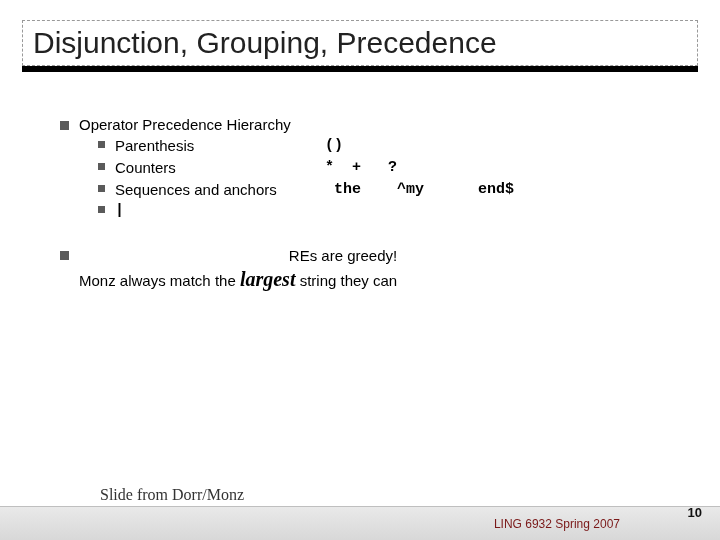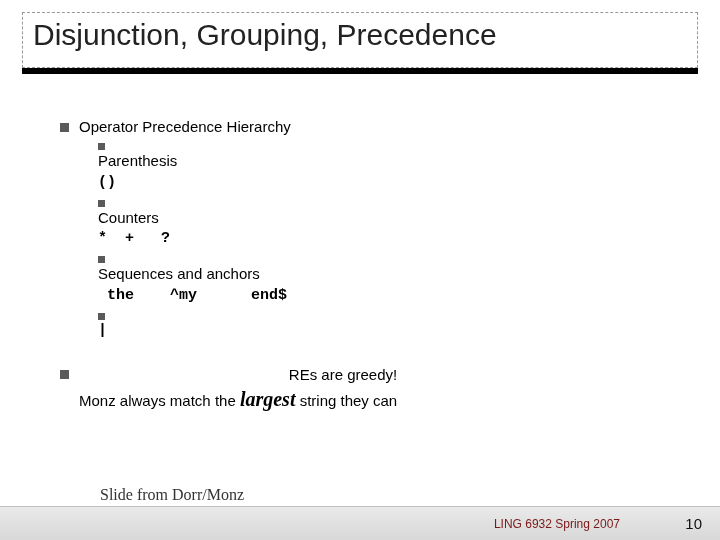--- a/index.html
+++ b/index.html
@@ -5,23 +5,23 @@
   * { margin: 0; padding: 0; box-sizing: border-box; }
   body {
     width: 720px;
     height: 540px;
     background: #fff;
     font-family: Verdana, Tahoma, Arial, sans-serif;
     position: relative;
     overflow: hidden;
   }
   .title-box {
-    margin: 12px 22px 0 22px;
+    margin: 20px 22px 0 22px;
     border: 1px dashed #999;
-    padding: 4px 10px 14px 10px;
+    padding: 4px 10px 4px 10px;
   }
   .title-box h1 {
     font-size: 30px;
     font-weight: normal;
     color: #222;
     line-height: 1.2;
   }
   .redline {
     margin: 0 22px;
     height: 4px;
@@ -53,21 +53,21 @@
     align-items: flex-start;
     line-height: 1.45;
   }
   .bullet-l2 .mark {
     width: 7px; height: 7px;
     background: #5a5a5a;
     margin-top: 6px;
     margin-right: 10px;
     flex-shrink: 0;
   }
-  .row { display: flex; flex-direction: column; }
+  .row { display: flex; }
   .label { width: 210px; }
   .symbols {
     font-family: "Courier New", monospace;
     font-weight: bold;
     white-space: pre;
   }
   .second-block { margin-top: 24px; }
   .greedy-text { line-height: 1.35; text-align: right; }
   .largest {
     font-style: italic;
@@ -96,24 +96,24 @@
   .course {
     margin-left: auto;
     margin-right: 100px;
     font-family: Tahoma, Arial, sans-serif;
     font-size: 12px;
     color: #7a1818;
   }
   .pagenum {
     position: absolute;
     right: 18px;
-    bottom: 8px;
+    bottom: 20px;
     font-family: Tahoma, Arial, sans-serif;
-    font-size: 15px;
-    font-weight: normal;
+    font-size: 13px;
+    font-weight: bold;
     color: #111;
   }
 </style>
 </head>
 <body>
 
 <div class="title-box">
   <h1>Disjunction, Grouping, Precedence</h1>
 </div>
 <div class="redline"></div>

